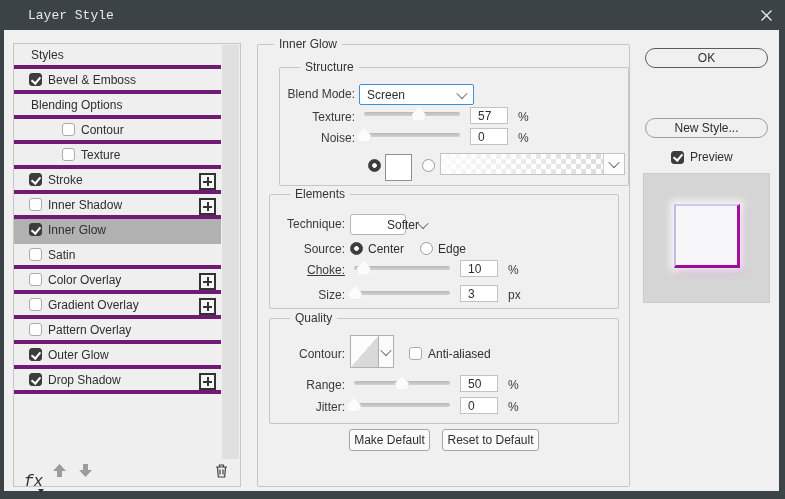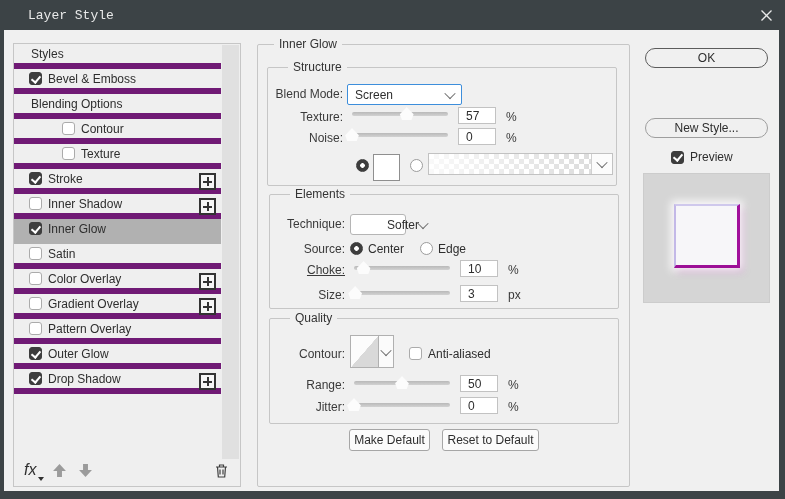--- a/index.html
+++ b/index.html
@@ -6,41 +6,41 @@
   body{font-family:"Liberation Sans", sans-serif; font-size:12px; color:#2e2e2e; -webkit-font-smoothing:antialiased;}
   .window{position:relative; width:785px; height:499px; background:#3c4346; overflow:hidden;}
   .titlebar{position:absolute; left:0; top:0; width:785px; height:30px; background:#3c4346;font-family:Liberation Mono, monospace;}
   .titlebar .title{position:absolute; left:28px; top:8px; font-size:13px; color:#e9eaea;}
   .close-btn{position:absolute; right:8px; top:4px; width:22px; height:22px; display:flex; align-items:center; justify-content:center; cursor:default;}
   .content{position:absolute; left:4px; top:30px; width:775px; height:461px; background:#f0f0f0;}
 
   
   .sidebar{position:absolute; left:9px; top:13px; width:228px; height:444px; border:1px solid #c6c6c6; box-sizing:border-box; background:#efefef;}
   .styles-list{position:absolute; left:0; top:0; right:19px;}
-  .sb-item{position:relative; height:25px; box-sizing:border-box; display:flex; align-items:center; padding-left:17px; border-bottom:6px solid #701a75;}
+  .sb-item{position:relative; height:25px; box-sizing:border-box; display:flex; align-items:center; padding-left:17px; border-bottom:4px solid #701a75;}
   .sb-item.cb-row{padding-left:15px;}
   .sb-item.indent{padding-left:48px;}
   .sb-item.selected{background:#b1b1b1; border-bottom-color:#b1b1b1;}
   .cb{position:relative; width:13px; height:13px; box-sizing:border-box; background:#fff; border:1px solid #ababab; border-radius:3px; margin-right:6px; flex:0 0 auto;}
   .cb.checked{background:#3d3d3d; border-color:#3d3d3d;}
   .cb.checked::after{content:''; position:absolute; left:3px; top:0.5px; width:4px; height:7px; border-right:2px solid #fff; border-bottom:2px solid #fff; transform:rotate(40deg);}
   .add-btn{position:absolute; right:5px; top:4px; width:17px; height:17px; box-sizing:border-box; border:2px solid #333; background:#f6f6f6;}
   .add-btn::before{content:''; position:absolute; left:2px; top:5.5px; width:9px; height:2px; background:#333;}
   .add-btn::after{content:''; position:absolute; left:5.5px; top:2px; width:2px; height:9px; background:#333;}
   .sb-scrollbar{position:absolute; top:1px; right:1px; width:17px; height:414px; background:#e0e0e0;}
   .sb-footer{position:absolute; left:0; right:0; bottom:0; height:29px;}
-  .fx-btn{position:absolute; left:10px; top:4px; width:22px; height:20px; font-family:Liberation Sans, sans-serif; font-style:italic; font-size:16px; color:#303030;}
+  .fx-btn{position:absolute; left:10px; top:16px; width:22px; height:20px; font-family:Liberation Mono, monospace; font-style:italic; font-size:16px; color:#303030;}
   .fx-caret{position:absolute; left:14px; top:16px; width:0; height:0; border-left:3px solid transparent; border-right:3px solid transparent; border-top:4px solid #303030;}
   .icon-btn{position:absolute; top:6px; width:16px; height:16px;}
 
   
   .group{position:absolute; box-sizing:border-box; border:1px solid #c6c6c6; border-radius:2px;}
   .group-label{position:absolute; top:-8px; left:16px; background:#f0f0f0; padding:0 5px; color:#333; white-space:nowrap;}
   .center-panel{left:253px; top:14px; width:373px; height:443px;}
-  .g-structure{left:9px; top:22px; width:350px; height:119px;}
+  .g-structure{left:21px; top:22px; width:350px; height:119px;}
   .g-elements{left:11px; top:149px; width:350px; height:115px;}
   .g-quality{left:11px; top:273px; width:350px; height:106px;padding-left:12px;}
   .g-structure .group-label,.g-elements .group-label,.g-quality .group-label{left:20px;}
   .row{position:absolute; left:0; right:0;}
   .lbl{position:absolute; left:0; width:75px; text-align:right; color:#3a3a3a; white-space:nowrap;}
 
   .dropdown{position:absolute; box-sizing:border-box; height:21px; background:#fff; border:1px solid #b5b5b5; border-radius:3px; display:flex; align-items:center; justify-content:space-between; padding:0 7px;}
   .dropdown.focus{border-color:#3d8edb; border-radius:2px;}
   .chev{width:7px; height:7px; border-right:1.5px solid #6d6d6d; border-bottom:1.5px solid #6d6d6d; transform:rotate(45deg) translate(-1px,-1px); flex:0 0 auto;}
 

